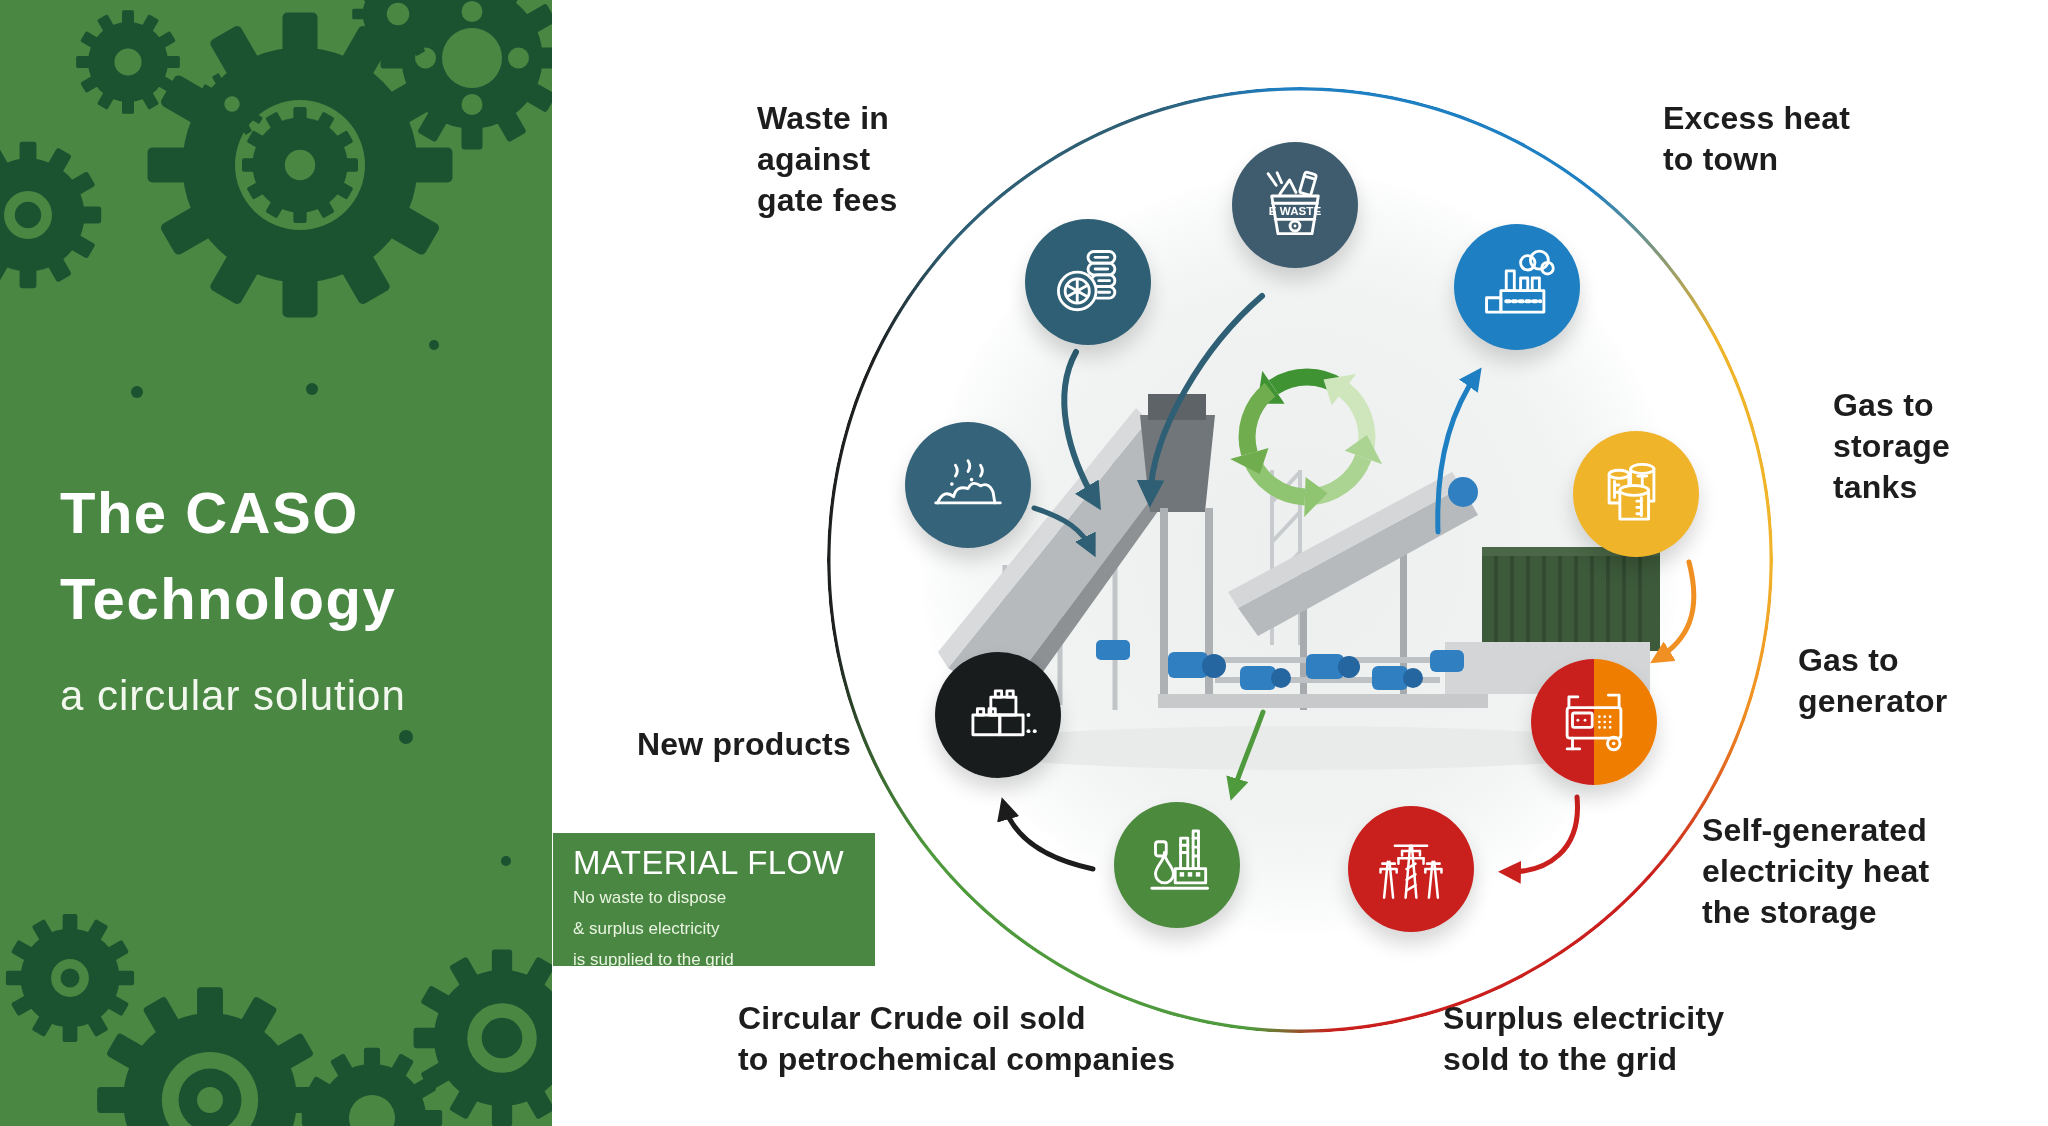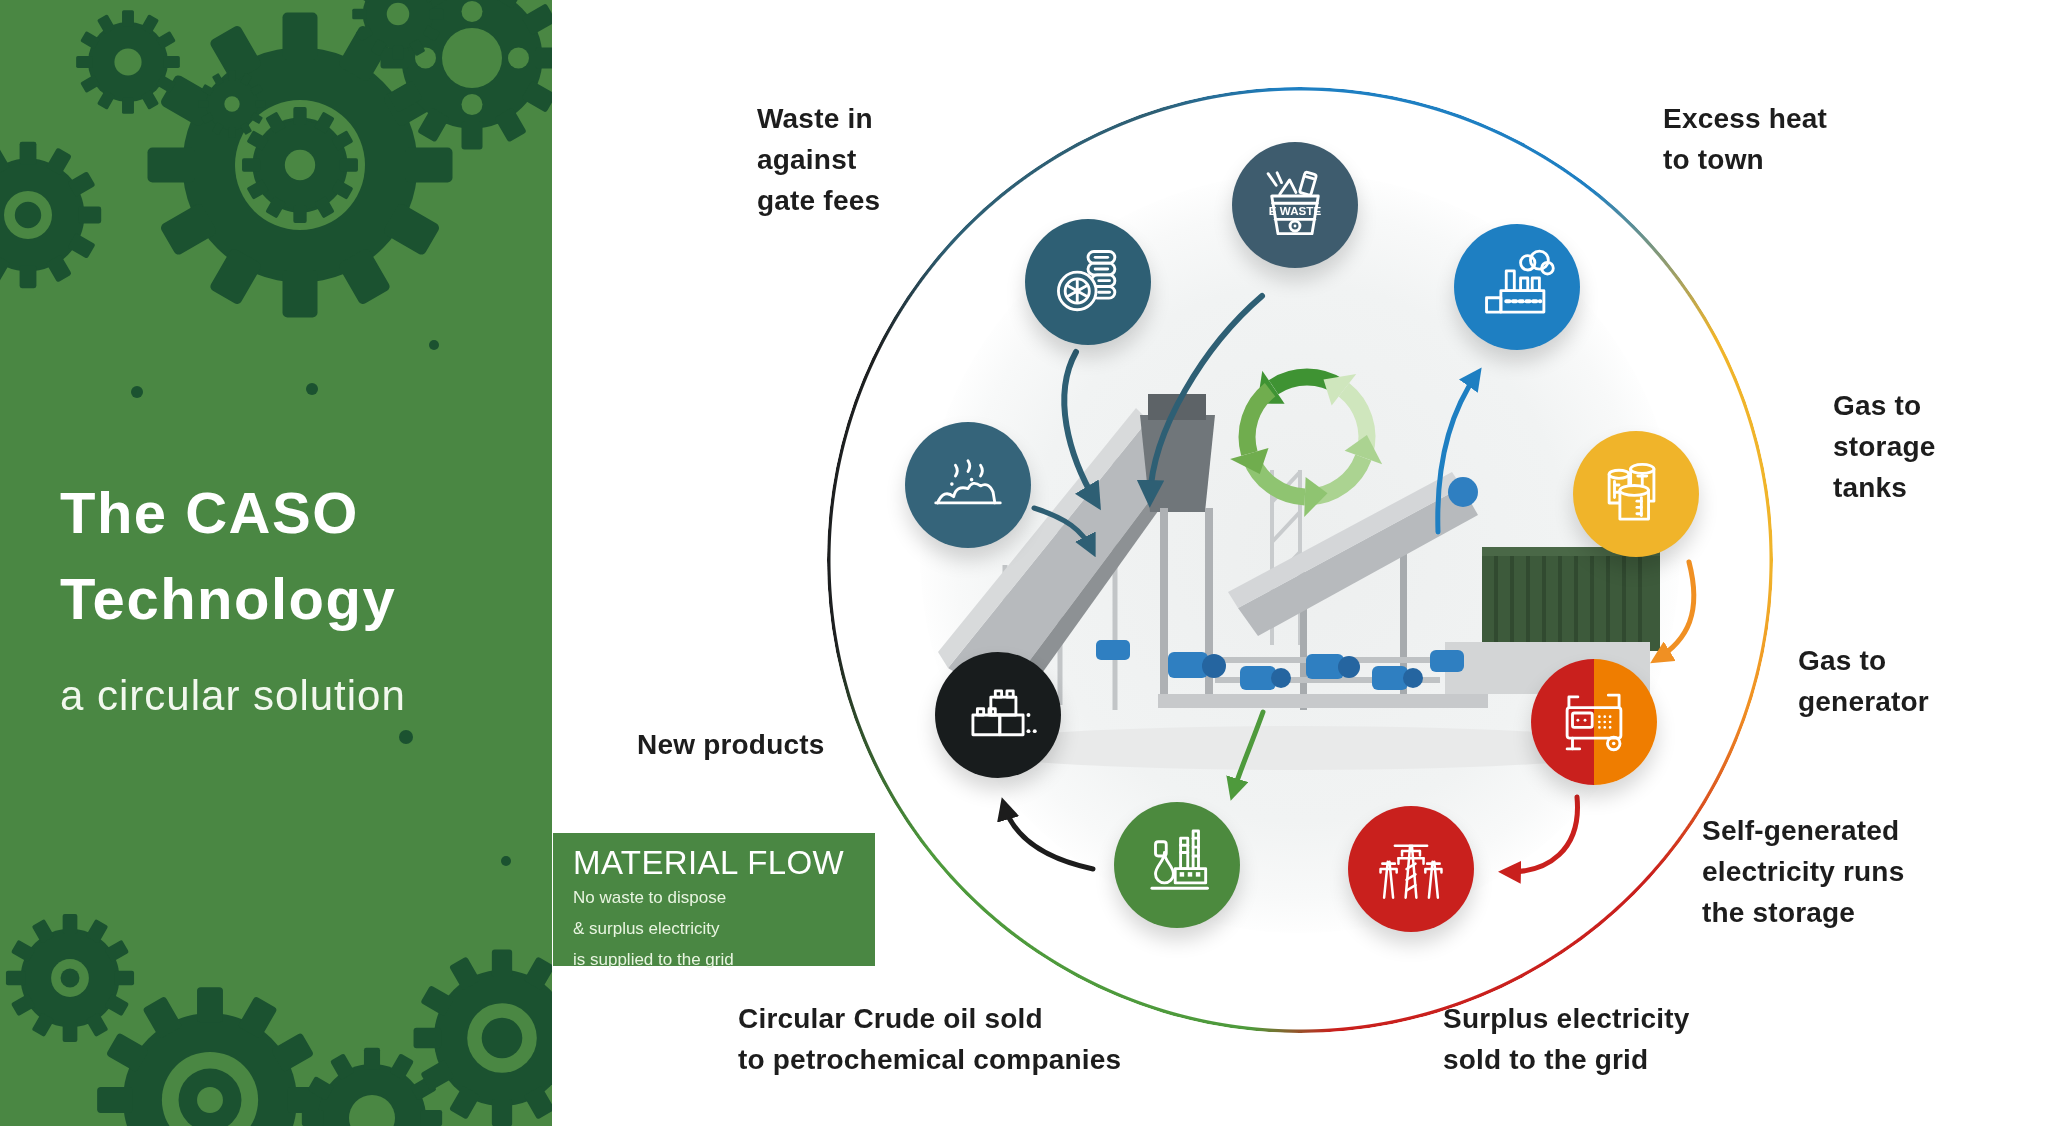--- a/index.html
+++ b/index.html
@@ -41,21 +41,21 @@
   .n-tires    {left:1025px;top:219px;background:var(--teal);}
   .n-factory  {left:1454px;top:224px;background:var(--blue);}
   .n-tanks    {left:1573px;top:431px;background:var(--yellow);}
   .n-generator{left:1531px;top:659px;background:linear-gradient(90deg,var(--red) 0 50%,var(--orange) 50% 100%);}
   .n-pylons   {left:1348px;top:806px;background:var(--red);}
   .n-refinery {left:1114px;top:802px;background:var(--green-node);}
   .n-blocks   {left:935px;top:652px;background:var(--black-node);}
   .n-compost  {left:905px;top:422px;background:var(--compost);}
 
   
-  .lbl{position:absolute;color:var(--ink);font-size:28px;font-weight:700;line-height:41px;letter-spacing:.2px;}
+  .lbl{position:absolute;color:var(--ink);font-size:32px;font-weight:700;line-height:41px;letter-spacing:.2px;}
   .l-waste   {left:757px;top:98px;}
   .l-heat    {left:1663px;top:98px;}
   .l-storage {left:1833px;top:385px;}
   .l-gen     {left:1798px;top:640px;}
   .l-self    {left:1702px;top:810px;}
   .l-surplus {left:1443px;top:998px;}
   .l-crude   {left:738px;top:998px;}
   .l-newprod {left:637px;top:724px;}
 
   
@@ -464,21 +464,21 @@
     <div>Gas to</div>
     <div>storage</div>
     <div>tanks</div>
   </div>
   <div class="lbl l-gen">
     <div>Gas to</div>
     <div>generator</div>
   </div>
   <div class="lbl l-self">
     <div>Self-generated</div>
-    <div>electricity runs</div>
+    <div>electricity heat</div>
     <div>the storage</div>
   </div>
   <div class="lbl l-surplus">
     <div>Surplus electricity</div>
     <div>sold to the grid</div>
   </div>
   <div class="lbl l-crude">
     <div>Circular Crude oil sold</div>
     <div>to petrochemical companies</div>
   </div>

